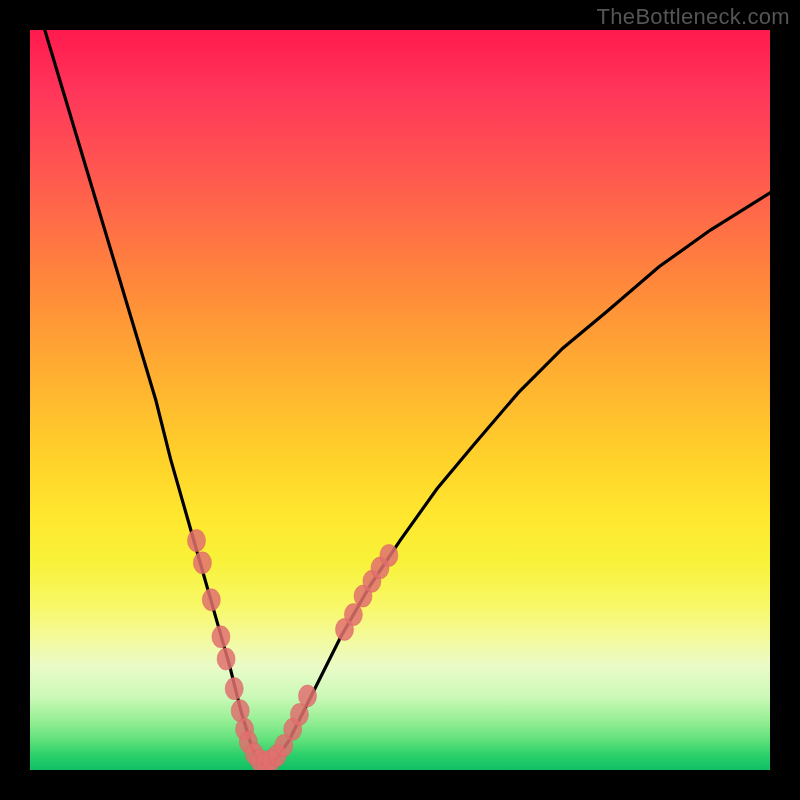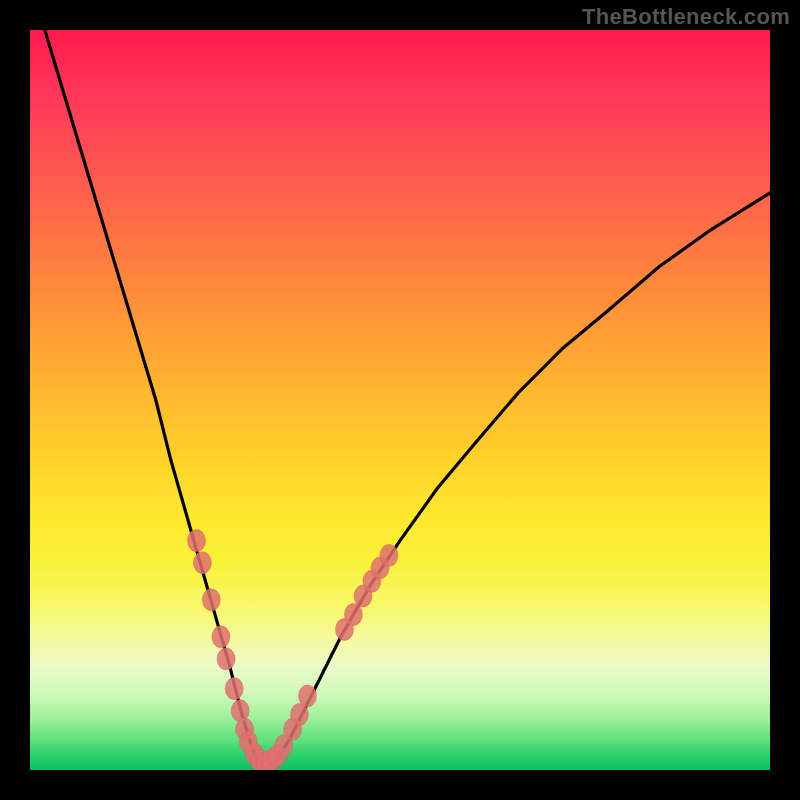--- a/index.html
+++ b/index.html
@@ -43,21 +43,21 @@
       #5fe07a 96%,
       #2bd06a 98%,
       #0fbf65 100%);
   }
   .attrib {
     position: absolute;
     top: 4px;
     right: 10px;
     color: #555;
     font-size: 22px;
-    font-weight: 700;
+    font-weight: 400;
     letter-spacing: 0.3px;
   }
   svg.curve {
     position: absolute;
     left: 0;
     top: 0;
     width: 740px;
     height: 740px;
   }
   .dot {

